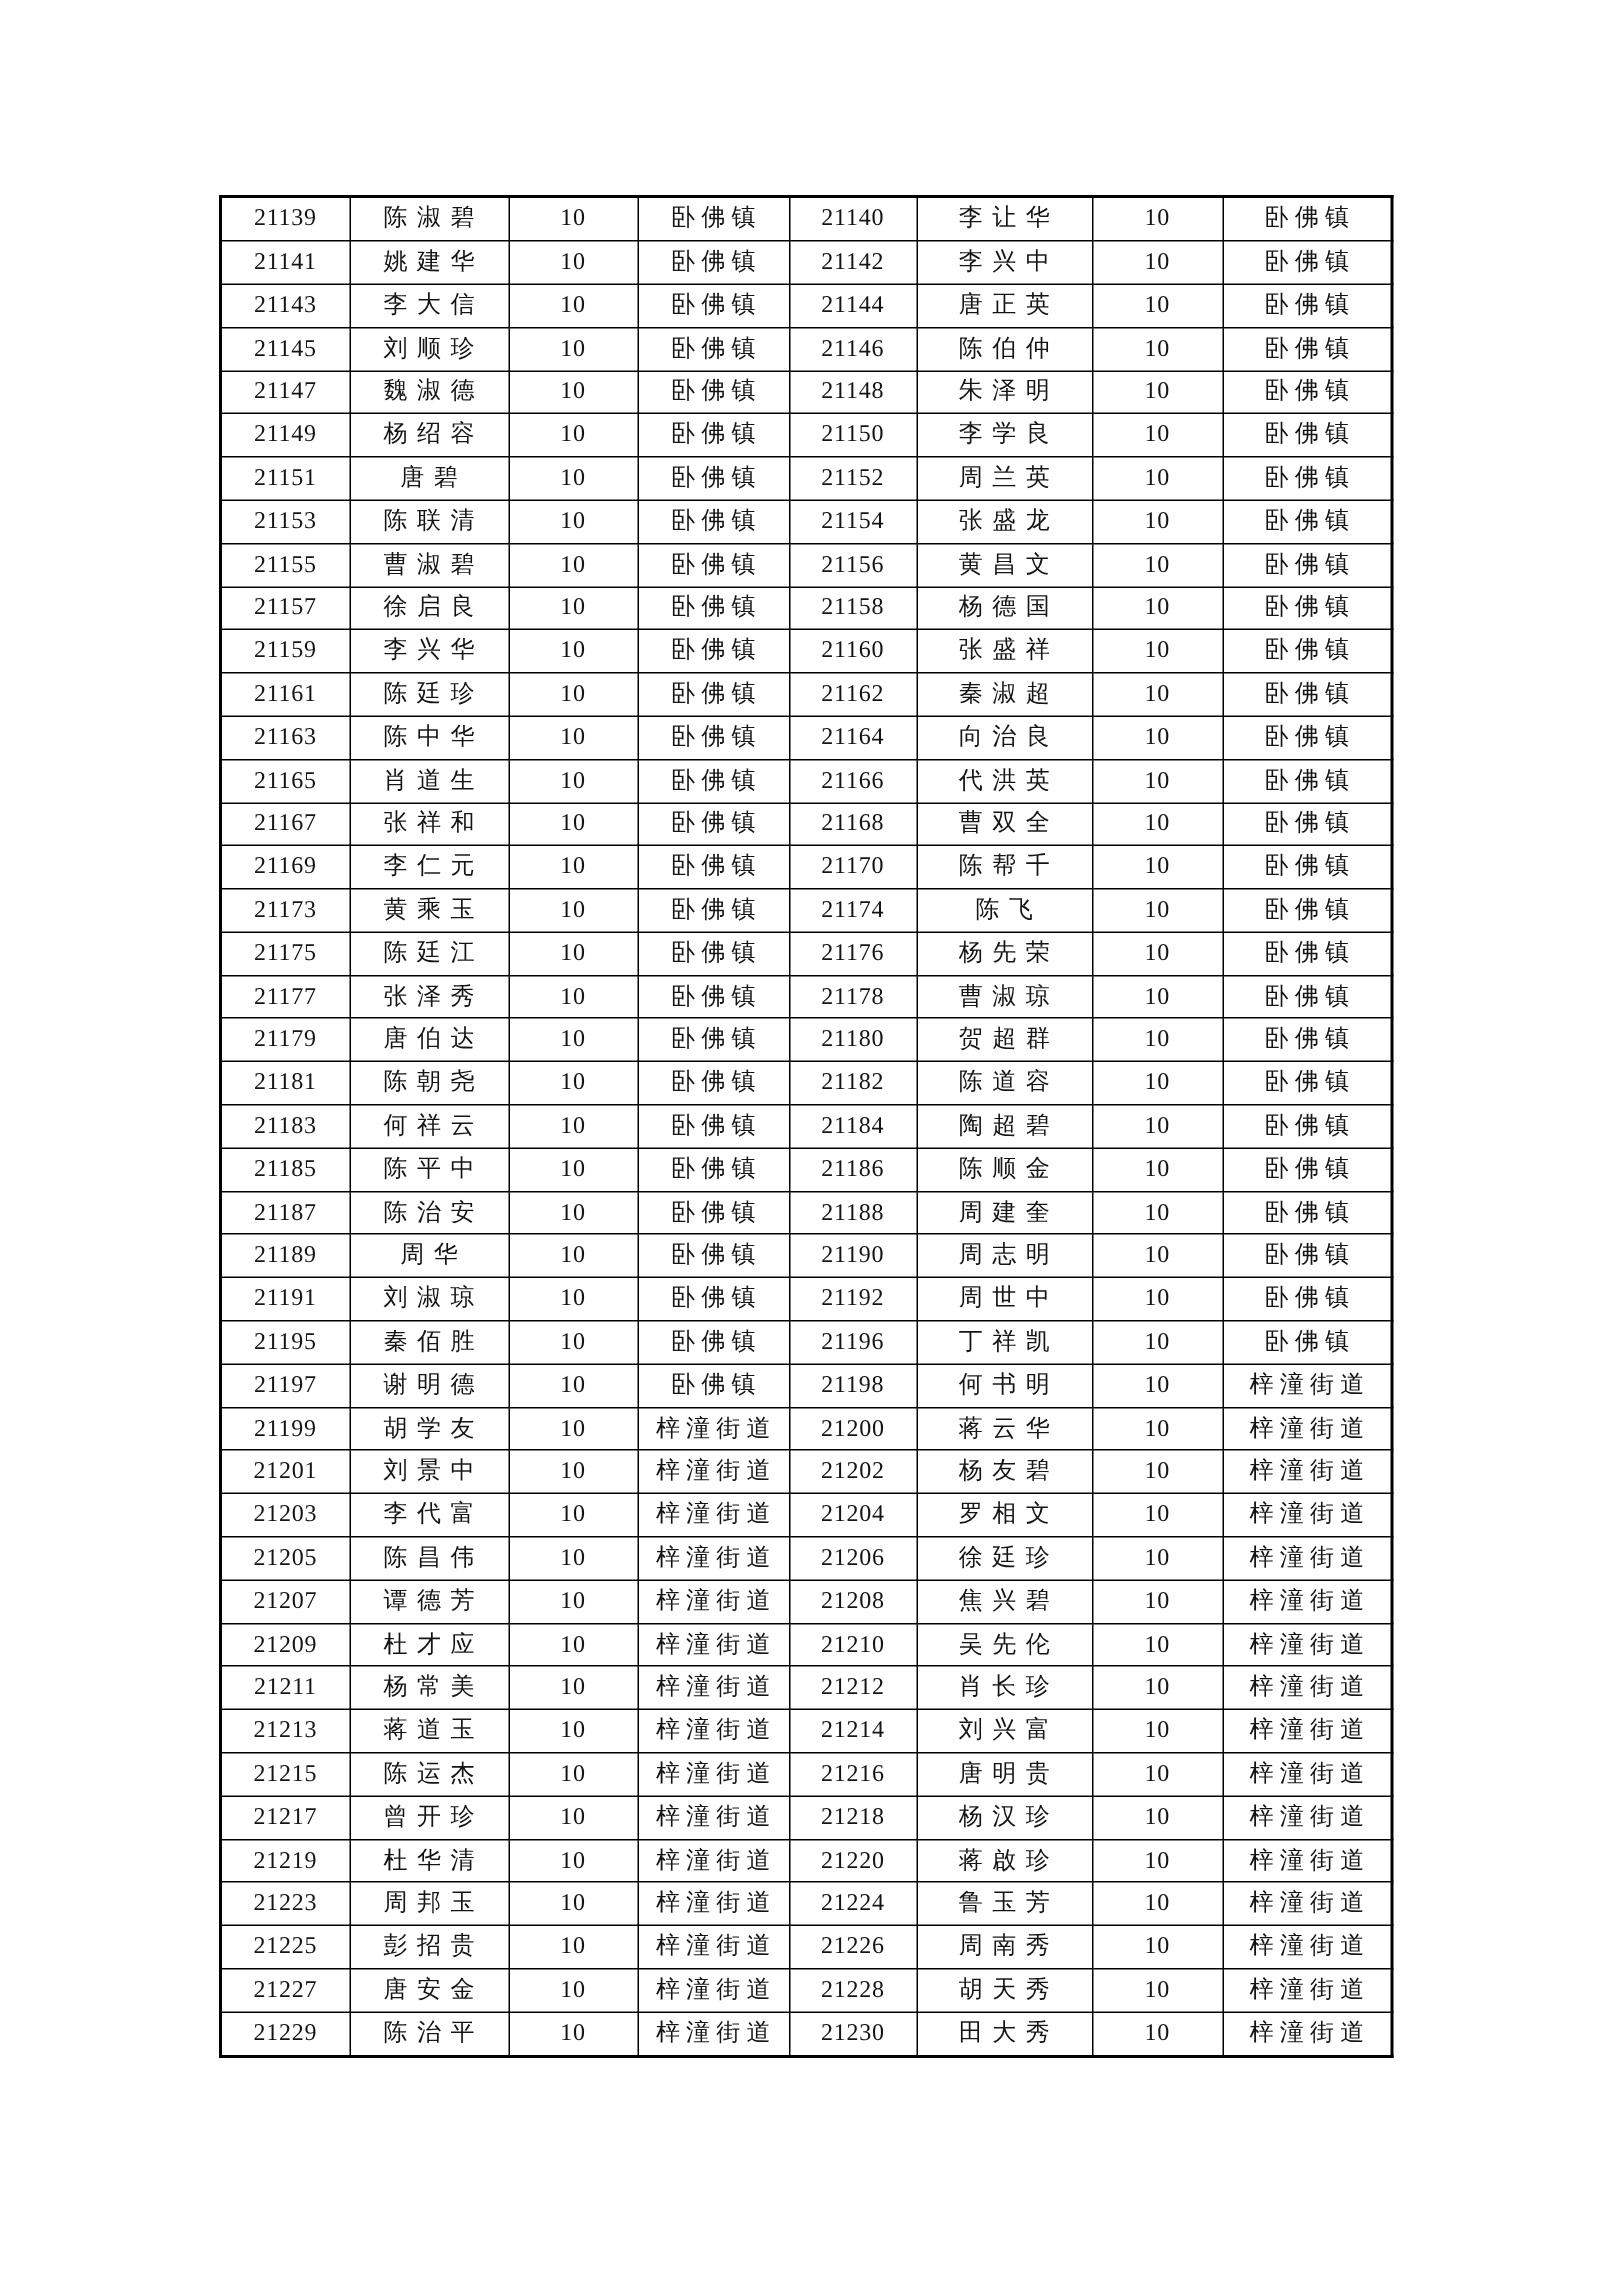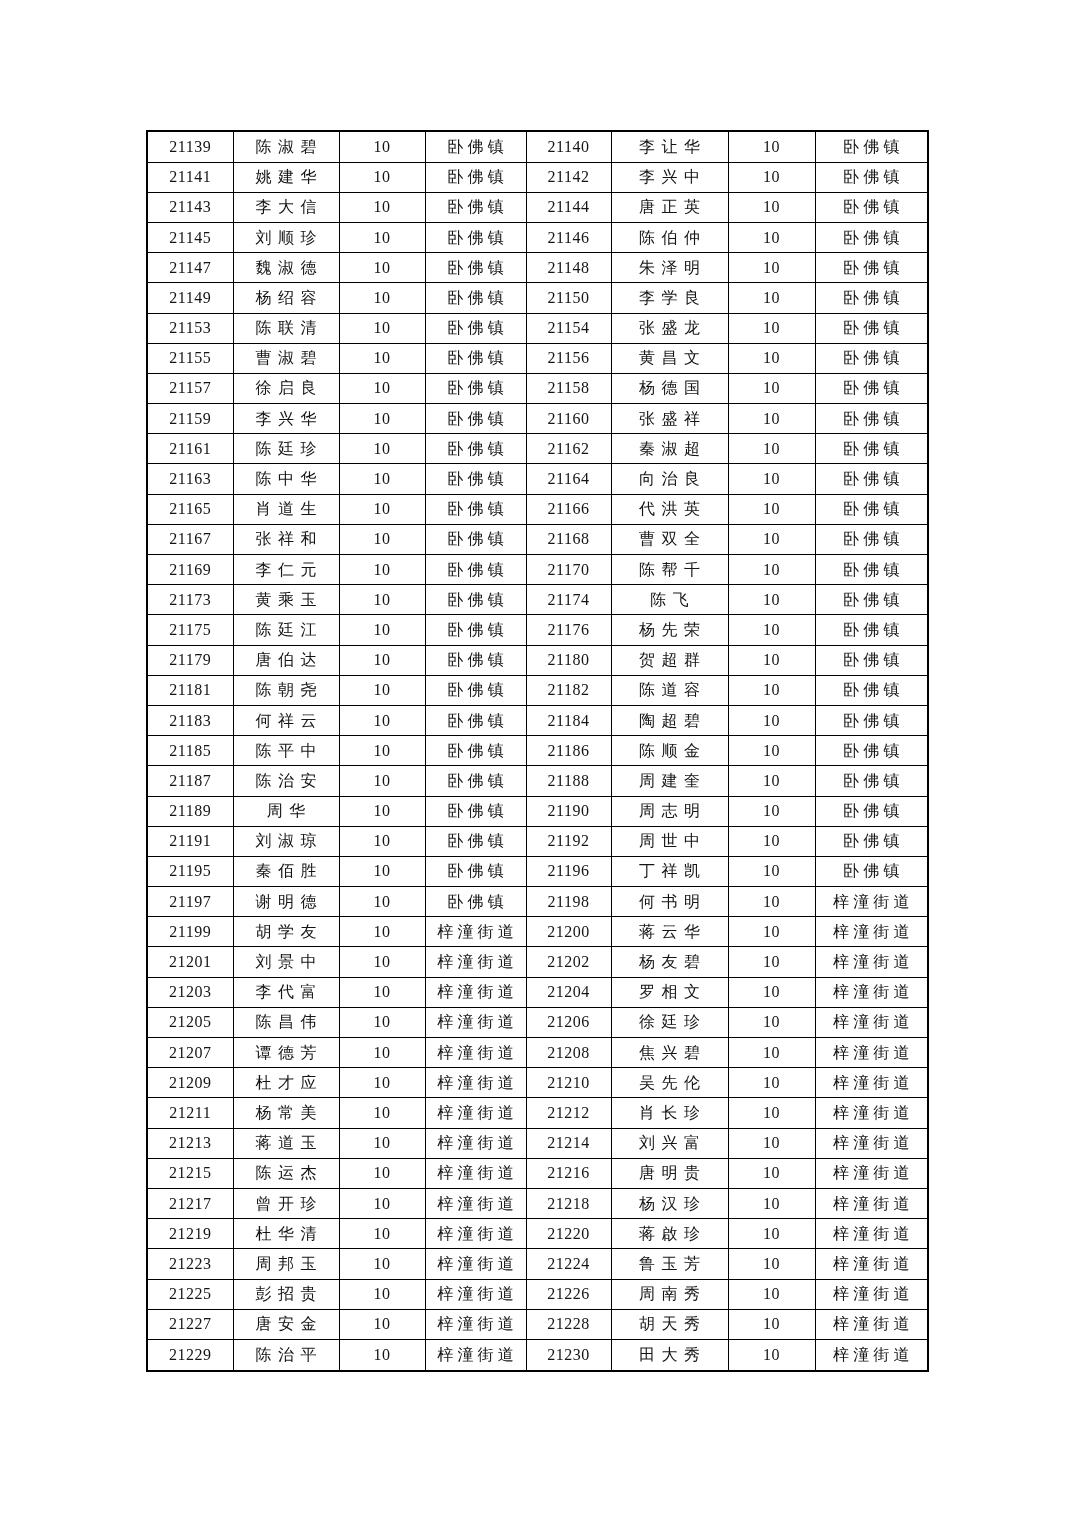--- a/index.html
+++ b/index.html
@@ -128,20 +128,30 @@
           <td class="id">21149</td>
           <td class="name">杨绍容</td>
           <td class="amount">10</td>
           <td class="town">卧佛镇</td>
           <td class="id">21150</td>
           <td class="name">李学良</td>
           <td class="amount">10</td>
           <td class="town">卧佛镇</td>
         </tr>
         <tr>
+          <td class="id">21151</td>
+          <td class="name">唐碧</td>
+          <td class="amount">10</td>
+          <td class="town">卧佛镇</td>
+          <td class="id">21152</td>
+          <td class="name">周兰英</td>
+          <td class="amount">10</td>
+          <td class="town">卧佛镇</td>
+        </tr>
+        <tr>
           <td class="id">21153</td>
           <td class="name">陈联清</td>
           <td class="amount">10</td>
           <td class="town">卧佛镇</td>
           <td class="id">21154</td>
           <td class="name">张盛龙</td>
           <td class="amount">10</td>
           <td class="town">卧佛镇</td>
         </tr>
         <tr>
@@ -234,20 +244,30 @@
           <td class="amount">10</td>
           <td class="town">卧佛镇</td>
         </tr>
         <tr>
           <td class="id">21175</td>
           <td class="name">陈廷江</td>
           <td class="amount">10</td>
           <td class="town">卧佛镇</td>
           <td class="id">21176</td>
           <td class="name">杨先荣</td>
+          <td class="amount">10</td>
+          <td class="town">卧佛镇</td>
+        </tr>
+        <tr>
+          <td class="id">21177</td>
+          <td class="name">张泽秀</td>
+          <td class="amount">10</td>
+          <td class="town">卧佛镇</td>
+          <td class="id">21178</td>
+          <td class="name">曹淑琼</td>
           <td class="amount">10</td>
           <td class="town">卧佛镇</td>
         </tr>
         <tr>
           <td class="id">21179</td>
           <td class="name">唐伯达</td>
           <td class="amount">10</td>
           <td class="town">卧佛镇</td>
           <td class="id">21180</td>
           <td class="name">贺超群</td>

